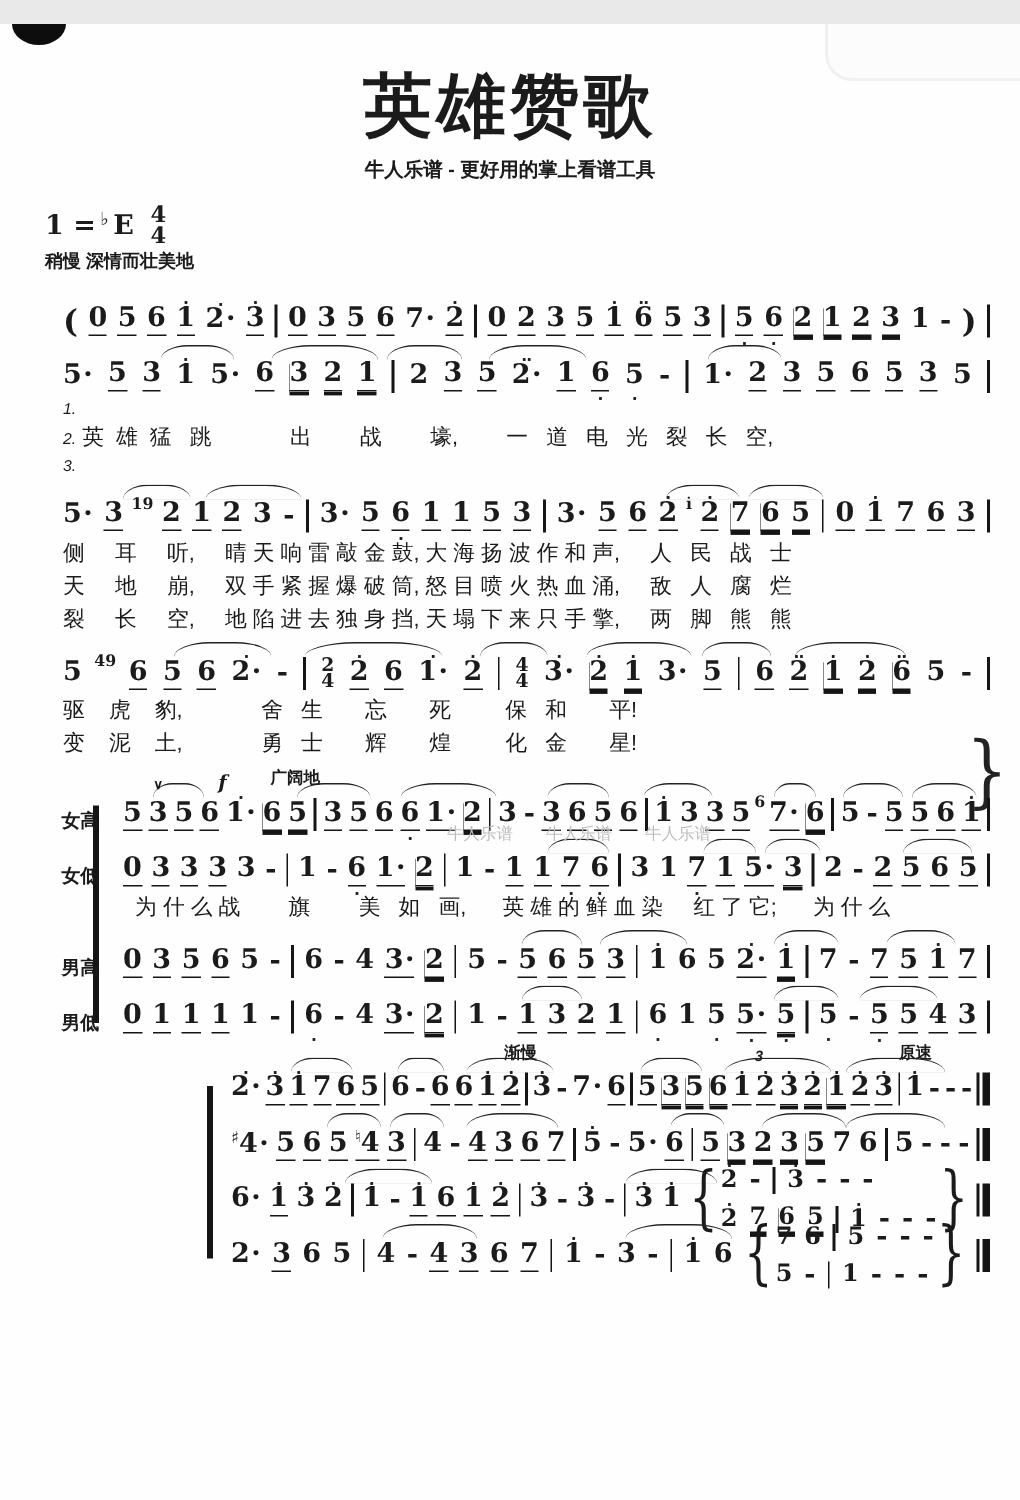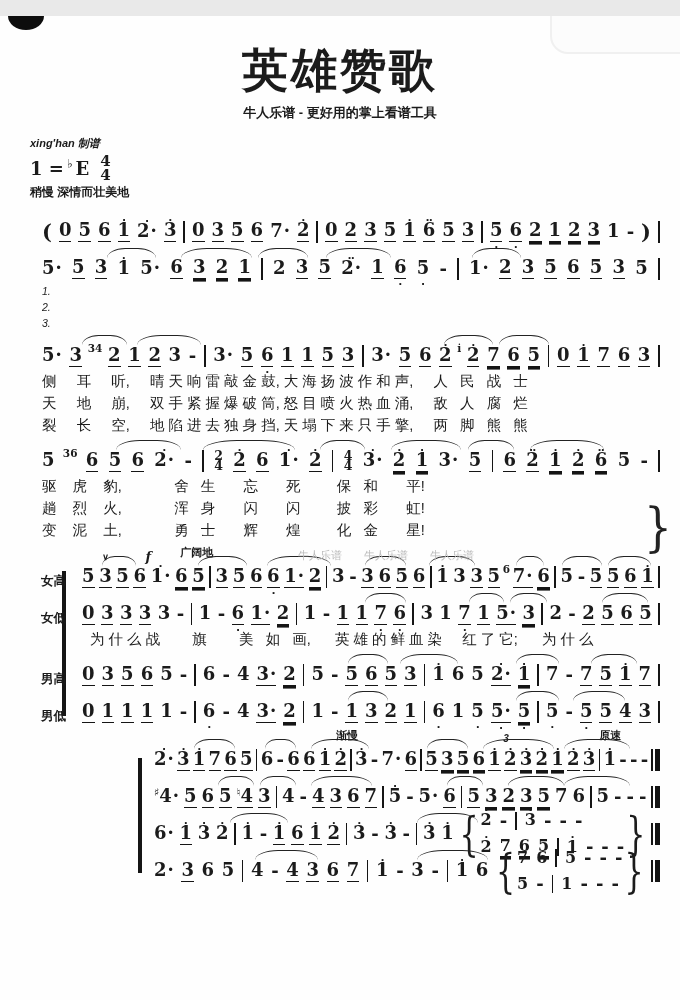--- a/index.html
+++ b/index.html
@@ -71,21 +71,20 @@
 <body>
 
 <div class="page">
   <div class="corner-circle"></div>
   <div class="corner-card"></div>
 
   <h1 class="title">英雄赞歌</h1>
   <div class="subtitle">牛人乐谱 - 更好用的掌上看谱工具</div>
 
   <div class="meta">
-    <div class="credit">xing'han 制谱</div>
     <div class="keyline">
       <span>1 =</span>
         <sup>♭</sup>
         <span>E</span>
       <span class="meter">
         <span>4</span>
         <span>4</span>
       </span>
     </div>
     <div class="tempo">稍慢 深情而壮美地</div>
@@ -160,32 +159,32 @@
           <span class="note"><span class="core u1"><span class="dig">2</span></span></span>
           <span class="note"><span class="core u1"><span class="dig">3</span></span></span>
           <span class="note"><span class="core u1"><span class="dig">5</span></span></span>
           <span class="note"><span class="core u1"><span class="dig">6</span></span></span>
           <span class="note"><span class="core u1"><span class="dig">5</span></span></span>
           <span class="note"><span class="core u1"><span class="dig">3</span></span></span>
           <span class="note"><span class="core"><span class="dig">5</span></span></span>
           <span class="bar"></span>
         </div>
         <div class="lyrics"><span class="vnum">1.</span></div>
-        <div class="lyrics"><span class="vnum">2.</span></div>
+        <div class="lyrics"><span class="vnum">2.</span><span class="ltext">英  雄  猛   跳             出        战        壕,        一   道   电   光   裂   长   空,</span></div>
         <div class="lyrics"><span class="vnum">3.</span></div>
       </div>
       <div class="system ">
         <div class="notes">
           <span class="slur" style="left: 6.5%; width: 7.3%;"></span>
           <span class="slur" style="left: 15.3%; width: 10.5%;"></span>
           <span class="slur" style="left: 65%; width: 8%;"></span>
           <span class="slur" style="left: 74%; width: 8%;"></span>
           <span class="note"><span class="core"><span class="dig">5</span><span class="aug">·</span></span></span>
           <span class="note"><span class="core u1"><span class="dig">3</span></span></span>
-          <span class="grace">34</span>
+          <span class="grace">19</span>
           <span class="note"><span class="core u1"><span class="dig">2</span></span></span>
           <span class="note"><span class="core u1"><span class="dig">1</span></span></span>
           <span class="note"><span class="core u1"><span class="dig">2</span></span></span>
           <span class="note"><span class="core"><span class="dig">3</span></span></span>
           <span class="dash">-</span>
           <span class="bar"></span>
           <span class="note"><span class="core"><span class="dig">3</span><span class="aug">·</span></span></span>
           <span class="note"><span class="core u1"><span class="dig">5</span></span></span>
           <span class="note"><span class="core u1"><span class="dig">6</span></span><span class="db">·</span></span>
           <span class="note"><span class="core u1"><span class="dig">1</span></span></span>
@@ -216,21 +215,21 @@
       </div>
       <div class="system ">
         <div class="notes">
           <span class="slur" style="left: 12%; width: 10.5%;"></span>
           <span class="slur" style="left: 26%; width: 15%;"></span>
           <span class="slur" style="left: 45%; width: 7.3%;"></span>
           <span class="slur" style="left: 56.5%; width: 11.3%;"></span>
           <span class="slur" style="left: 69%; width: 7.3%;"></span>
           <span class="slur" style="left: 79%; width: 12%;"></span>
           <span class="note"><span class="core"><span class="dig">5</span></span></span>
-          <span class="grace">36</span>
+          <span class="grace">49</span>
           <span class="note"><span class="core u1"><span class="dig">6</span></span></span>
           <span class="note"><span class="core u1"><span class="dig">5</span></span></span>
           <span class="note"><span class="core u1"><span class="dig">6</span></span></span>
           <span class="note"><span class="core"><span class="dig">2</span><span class="aug">·</span></span><span class="da">·</span></span>
           <span class="dash">-</span>
           <span class="bar"></span>
           <span class="ts">
             <span class="tsn">2</span>
             <span class="tsn">4</span>
           </span>
@@ -252,21 +251,20 @@
           <span class="note"><span class="core u1"><span class="dig">6</span></span></span>
           <span class="note"><span class="core u1"><span class="dig">2</span></span><span class="da">··</span></span>
           <span class="note"><span class="core u2"><span class="dig">1</span></span><span class="da">·</span></span>
           <span class="note"><span class="core u2"><span class="dig">2</span></span><span class="da">·</span></span>
           <span class="note"><span class="core u2"><span class="dig">6</span></span><span class="da">··</span></span>
           <span class="note"><span class="core"><span class="dig">5</span></span></span>
           <span class="dash">-</span>
           <span class="bar"></span>
         </div>
         <div class="lyrics"><span class="ltext">驱    虎    豹,             舍   生       忘       死         保   和       平!</span></div>
-        <div class="lyrics"><span class="ltext">趟    烈    火,             浑   身       闪       闪         披   彩       虹!</span></div>
         <div class="lyrics"><span class="ltext">变    泥    土,             勇   士       辉       煌         化   金       星!</span></div>
         <span class="lyrbrace">}</span>
       </div>
       <div class="group choir">
         <div class="system has-ann">
           <span class="plabel">女高</span>
           <div class="notes">
             <span class="ann " style="left: 17%;">广阔地</span>
             <span class="ann dyn" style="left: 11%;">f</span>
             <span class="ann breath" style="left: 3.5%;">∨</span>

